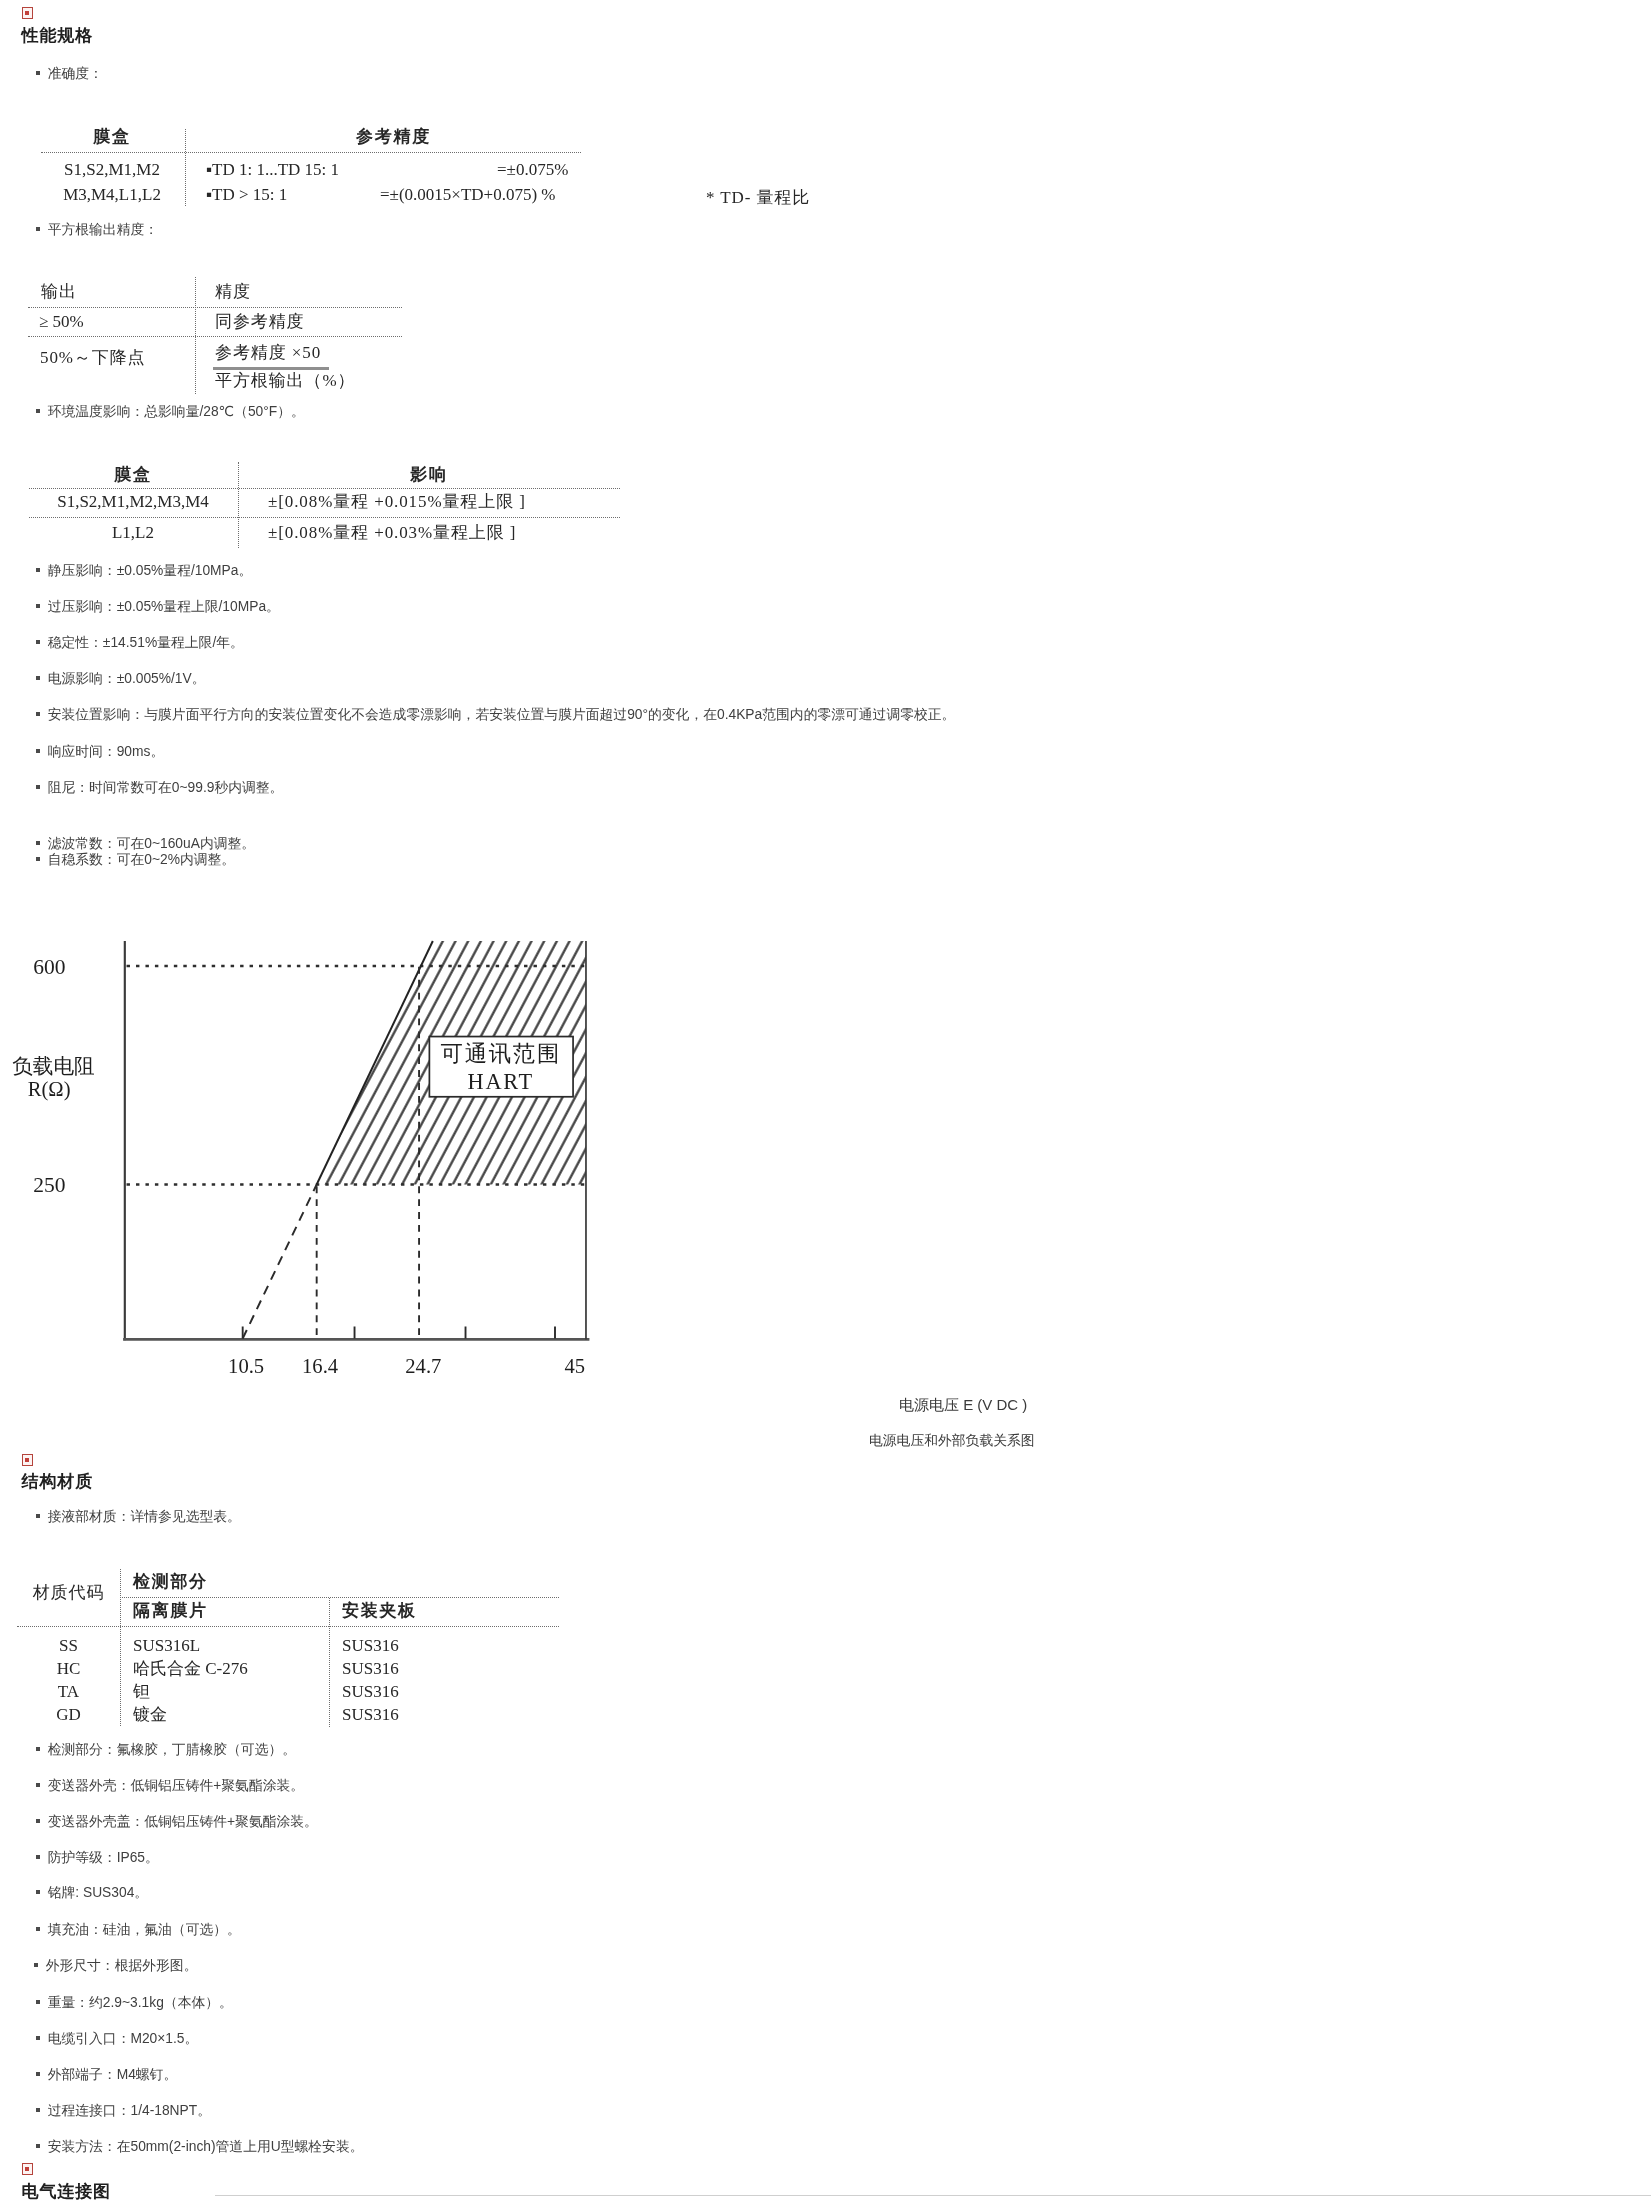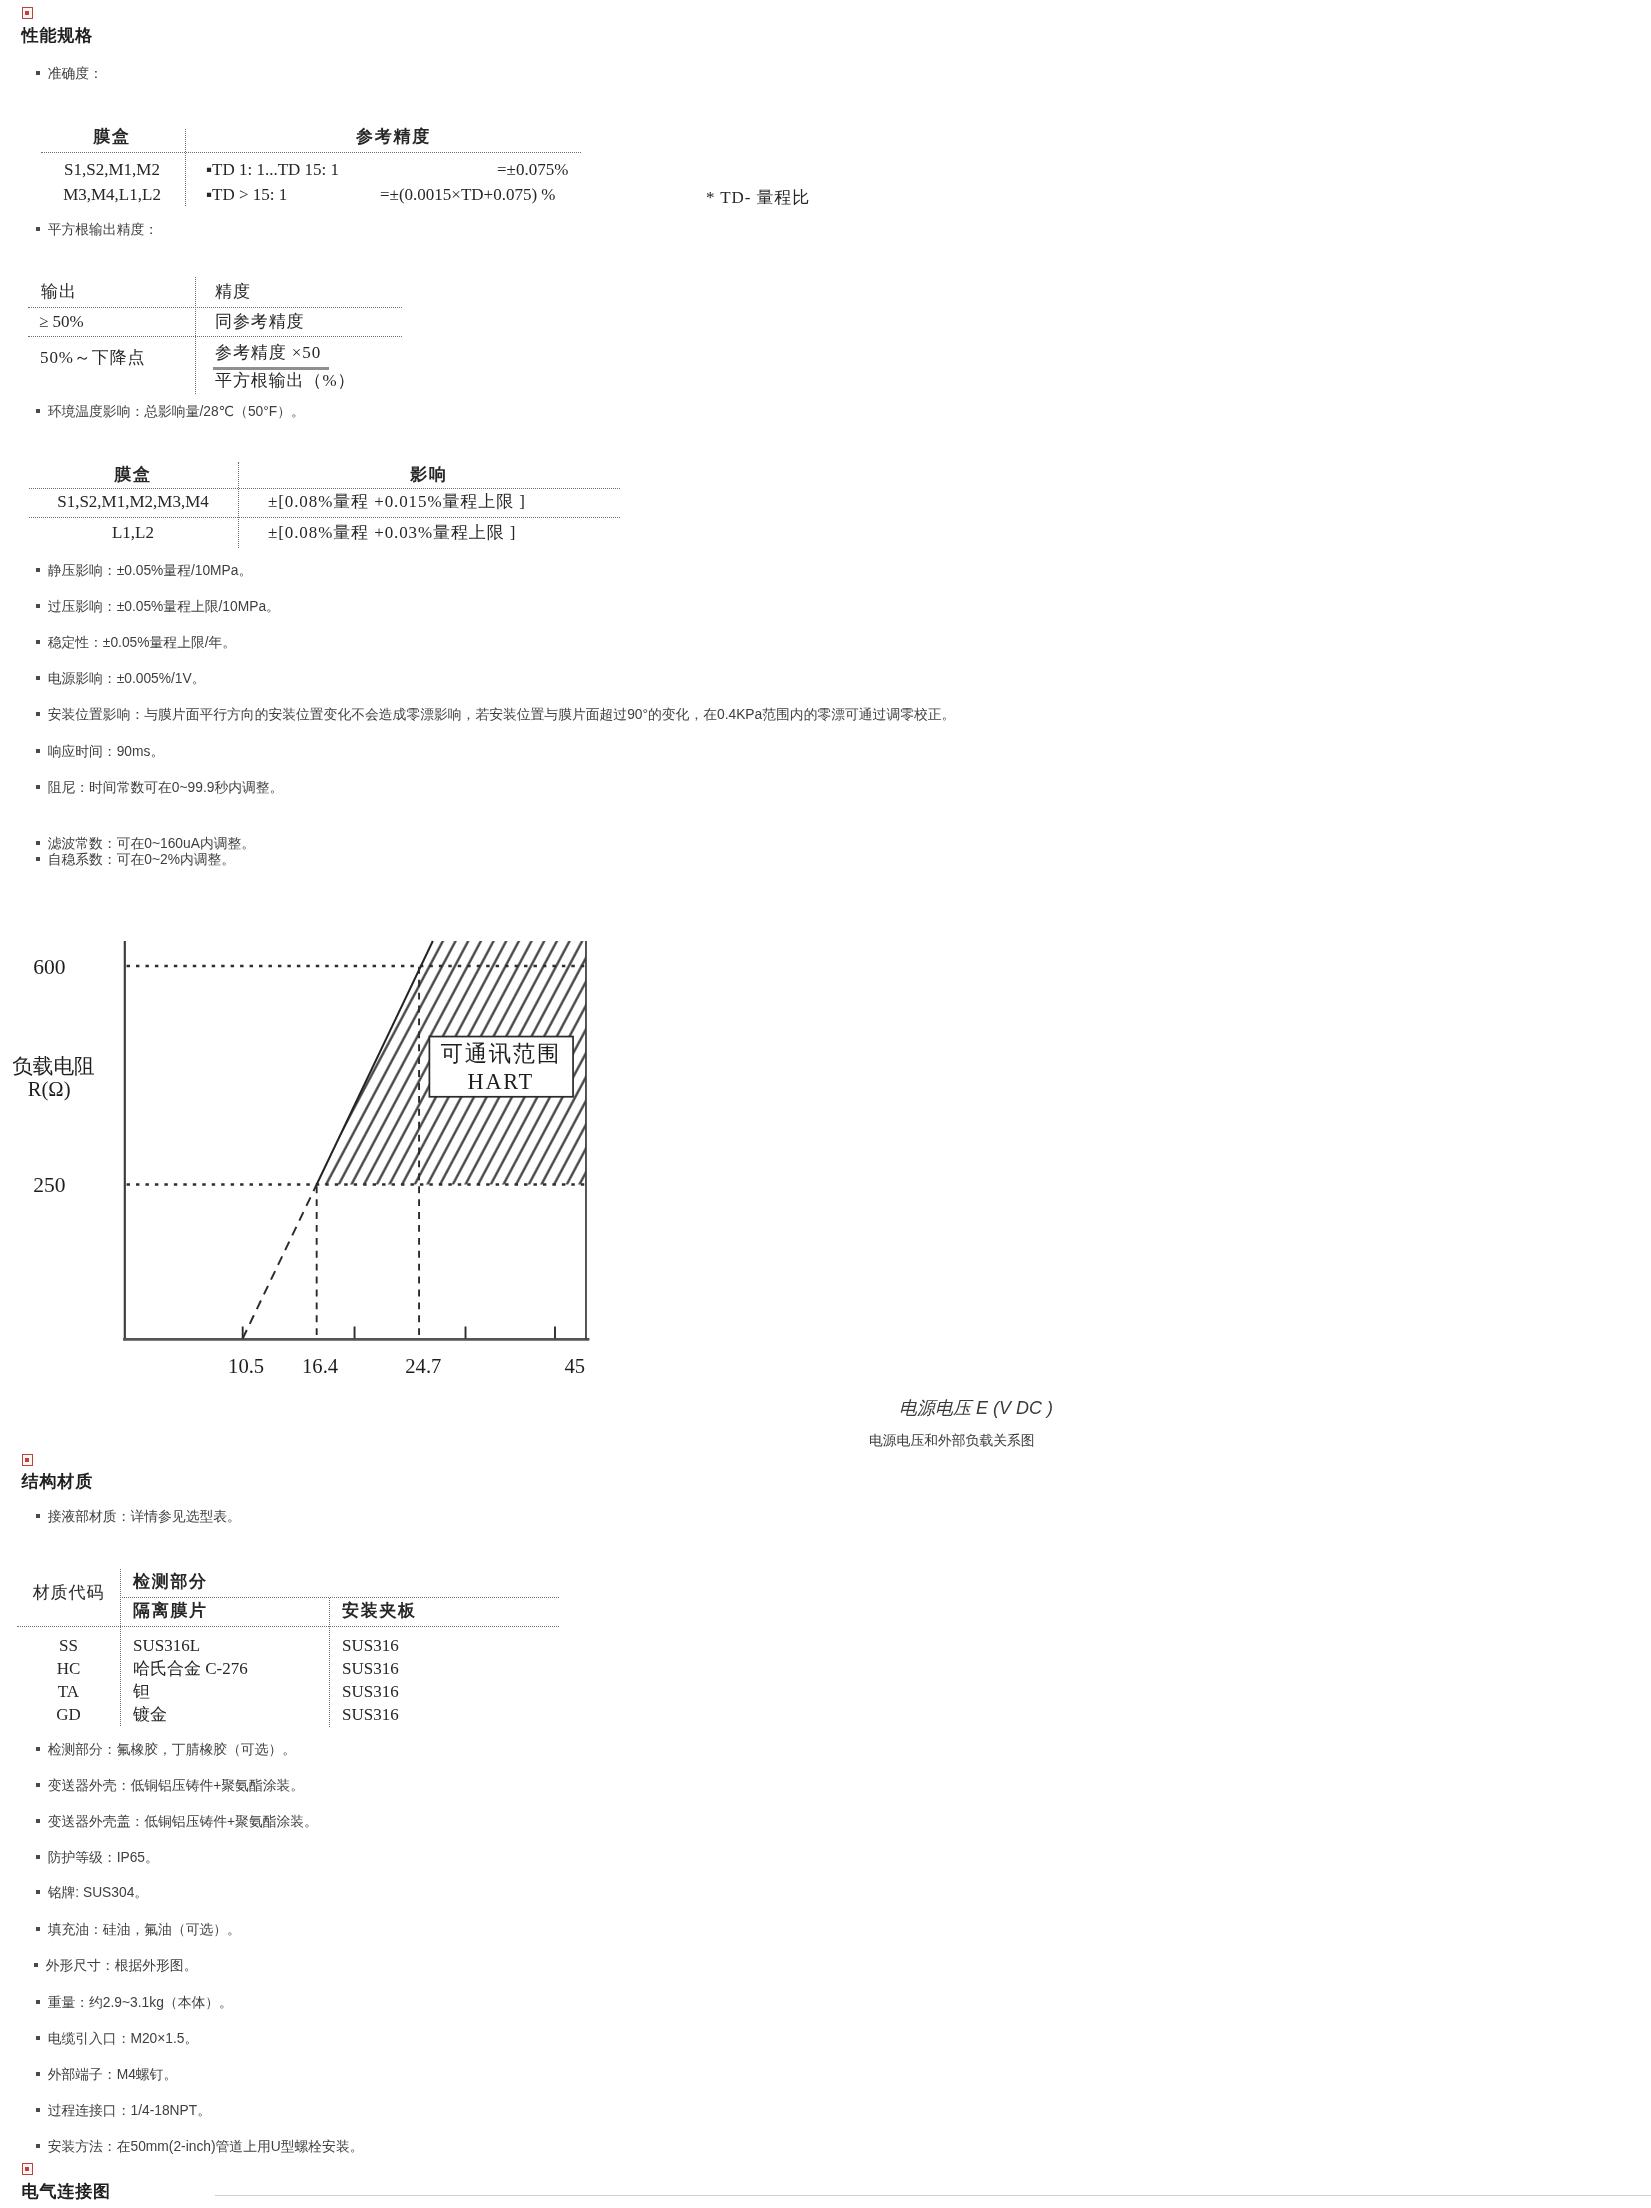--- a/index.html
+++ b/index.html
@@ -81,21 +81,21 @@
   <div class="abs dotline" style="left:29px;top:488px;width:591px;"></div>
   <div class="abs serif serif-c" style="left:28px;top:492px;width:210px;">S1,S2,M1,M2,M3,M4</div>
   <div class="abs serif sp1" style="left:268px;top:492px;">±[0.08%量程 +0.015%量程上限 ]</div>
   <div class="abs dotline" style="left:29px;top:517px;width:591px;"></div>
   <div class="abs serif serif-c" style="left:28px;top:523px;width:210px;">L1,L2</div>
   <div class="abs serif sp1" style="left:268px;top:523px;">±[0.08%量程 +0.03%量程上限 ]</div>
 </div>
 
 <div class="abs bullet" style="left:34px;top:562px;">静压影响：±0.05%量程/10MPa。</div>
 <div class="abs bullet" style="left:34px;top:598px;">过压影响：±0.05%量程上限/10MPa。</div>
-<div class="abs bullet" style="left:34px;top:634px;">稳定性：±0.05%量程上限/年。</div>
+<div class="abs bullet" style="left:34px;top:634px;">稳定性：±14.51%量程上限/年。</div>
 <div class="abs bullet" style="left:34px;top:670px;">电源影响：±0.005%/1V。</div>
 <div class="abs bullet" style="left:34px;top:706px;">安装位置影响：与膜片面平行方向的安装位置变化不会造成零漂影响，若安装位置与膜片面超过90°的变化，在0.4KPa范围内的零漂可通过调零校正。</div>
 <div class="abs bullet" style="left:34px;top:743px;">响应时间：90ms。</div>
 <div class="abs bullet" style="left:34px;top:779px;">阻尼：时间常数可在0~99.9秒内调整。</div>
 <div class="abs bullet" style="left:34px;top:815px;margin-top:20px;">滤波常数：可在0~160uA内调整。</div>
 <div class="abs bullet" style="left:34px;top:851px;">自稳系数：可在0~2%内调整。</div>
 
 <svg class="abs" style="left:0;top:929px;" width="654" height="456" viewBox="0 0 760 530">
   <defs>
     <pattern id="hatch" width="13" height="13" patternUnits="userSpaceOnUse" patternTransform="rotate(28)">
@@ -133,21 +133,21 @@
 
   <text x="62" y="167" font-size="24" text-anchor="middle">负载电阻</text>
   <text x="57" y="194" font-size="24" text-anchor="middle">R(Ω)</text>
 
   <text x="286" y="516" font-size="24" text-anchor="middle">10.5</text>
   <text x="372" y="516" font-size="24" text-anchor="middle">16.4</text>
   <text x="492" y="516" font-size="24" text-anchor="middle">24.7</text>
   <text x="668" y="516" font-size="24" text-anchor="middle">45</text>
 </svg>
 
-<div class="abs" style="left:899px;top:1396px;font-size:18px;color:#3a3a3a;font-style:italic;">电源电压 E (V DC )</div>
+<div class="abs" style="left:899px;top:1396px;font-size:15px;color:#3a3a3a;">电源电压 E (V DC )</div>
 <div class="abs" style="left:869px;top:1432px;font-size:13.8px;color:#3a3a3a;">电源电压和外部负载关系图</div>
 
 <span class="abs red-icon" style="left:21.5px;top:1454px;"></span>
 <div class="abs h2" style="left:21.5px;top:1470px;">结构材质</div>
 
 <div class="abs bullet" style="left:34px;top:1508px;">接液部材质：详情参见选型表。</div>
 
 <div>
   <div class="abs serif serif-c sp1" style="left:17px;top:1583px;width:103px;">材质代码</div>
   <div class="abs serif sp2" style="left:133px;top:1572px;">检测部分</div>

